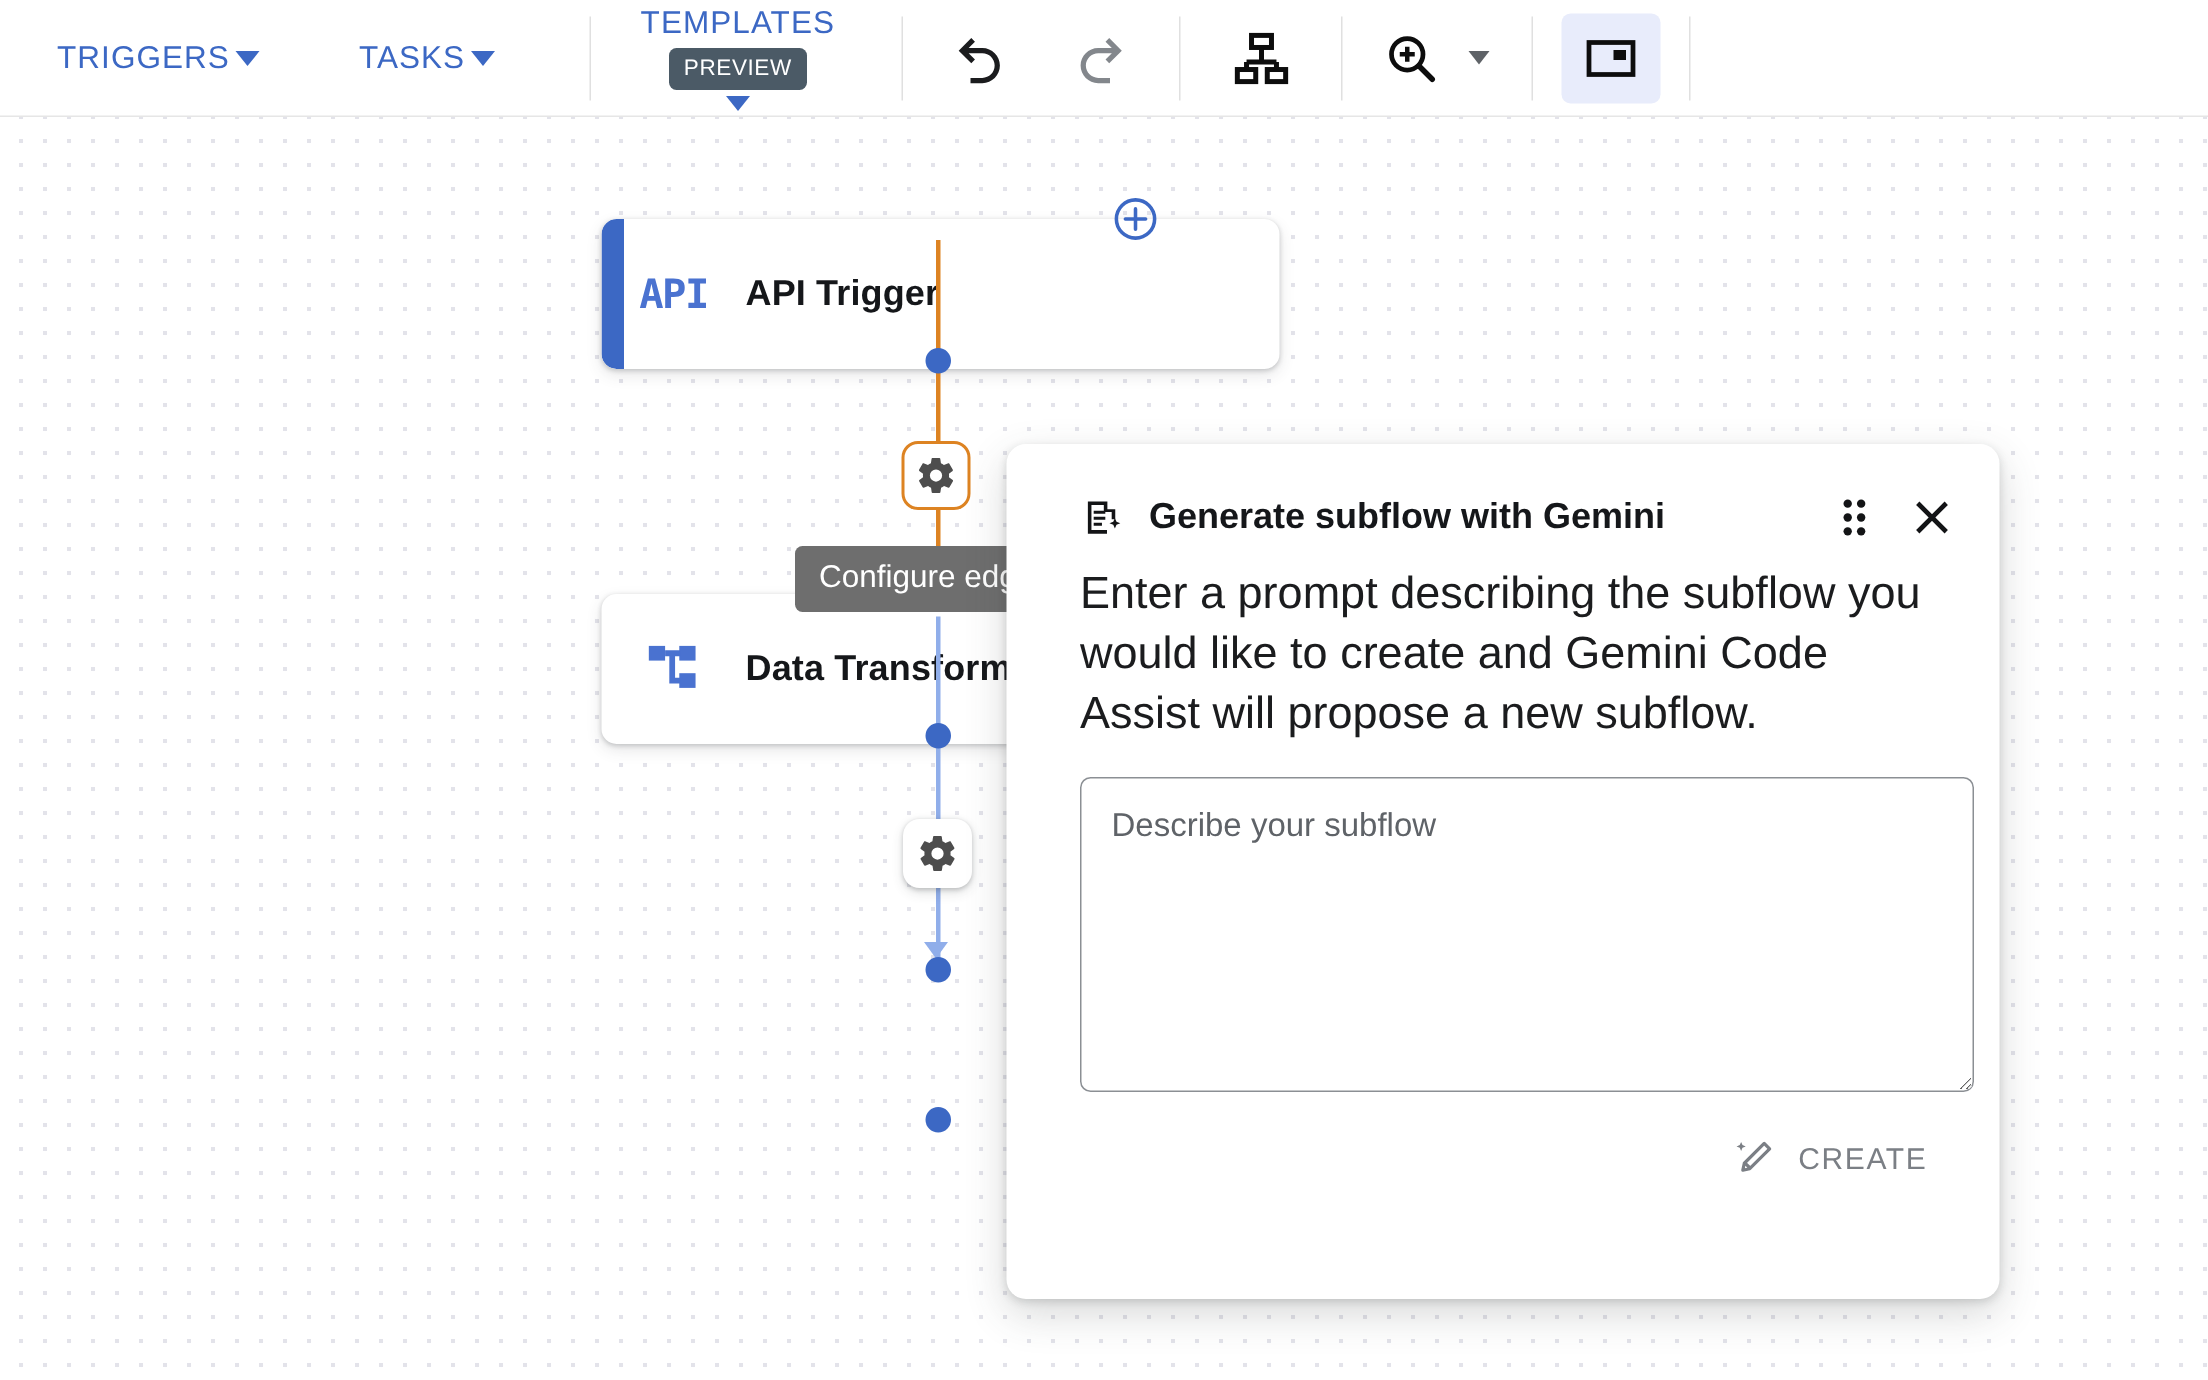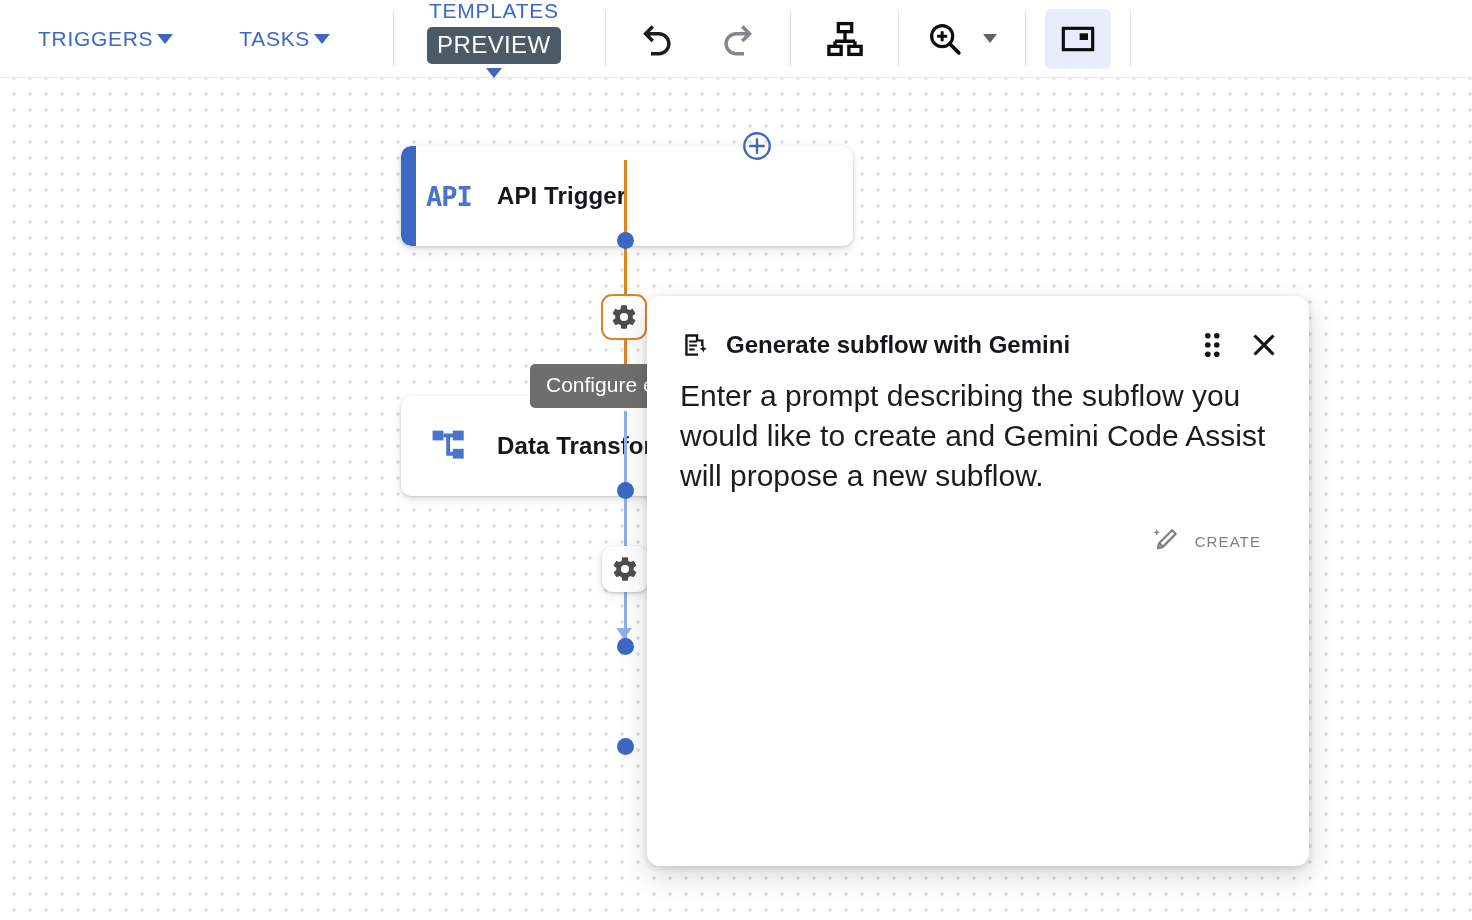--- a/index.html
+++ b/index.html
@@ -49,21 +49,21 @@
   }
   .tb-divider {
     width: 1px;
     height: 56px;
     background: #e0e0e0;
     flex: 0 0 1px;
   }
   .preview-chip {
     background: #4b5a66;
     color: #ffffff;
-    font-size: 24px;
+    font-size: 15px;
     font-weight: 500;
     letter-spacing: 0.4px;
     padding: 6px 10px 7px 10px;
     border-radius: 5px;
     line-height: 1;
   }
   .tb-iconbtn {
     width: 54px; height: 54px;
     display: flex;
     align-items: center;
@@ -191,26 +191,27 @@
     font-size: 21px;
     padding: 9px 16px 11px 16px;
     border-radius: 5px;
     z-index: 30;
     white-space: nowrap;
   }
 
   
   #gemini-dialog {
     position: absolute;
-    left: 647px; top: 296px;
+    left: 671px; top: 296px;
     width: 662px; height: 570px;
     background: #ffffff;
     border-radius: 13px;
     box-shadow: 0 2px 6px rgba(60,64,67,0.18), 0 10px 28px rgba(60,64,67,0.20);
     z-index: 40;
+    padding-left: 16px;
   }
   #dlg-header {
     display: flex;
     align-items: center;
     padding: 34px 30px 0 33px;
   }
   #dlg-title {
     font-size: 24px;
     font-weight: bold;
     color: #15171a;
@@ -257,21 +258,21 @@
     display: flex;
     align-items: center;
     gap: 14px;
     background: transparent;
     border: none;
     cursor: pointer;
     padding: 8px 8px;
   }
   #create-label {
     color: #7b7f85;
-    font-size: 15px;
+    font-size: 20px;
     font-weight: 500;
     letter-spacing: 1.1px;
   }
 </style>
 </head>
 <body>
 
 <div id="toolbar">
 
   <div class="tb-menu" style="margin-left:38px;">
@@ -421,20 +422,23 @@
       <span class="hdr-icon">
         <svg width="30" height="30" viewBox="0 0 24 24">
           <path d="M4.4 4.4l15.2 15.2M19.6 4.4L4.4 19.6" stroke="#131416" stroke-width="2.5"></path>
         </svg>
       </span>
     </span>
   </div>
 
   <div id="dlg-desc">Enter a prompt describing the subflow you would like to create and Gemini Code Assist will propose a new subflow.</div>
 
+  <div id="dlg-textarea-wrap">
+    <textarea id="dlg-textarea" placeholder="Describe your subflow" style=""></textarea>
+  </div>
 
   <div id="dlg-footer">
     <button id="create-btn">
       <svg width="30" height="30" viewBox="0 0 24 24">
         <path d="M4.6 2.6l.73 1.72 1.74.72-1.74.73-.73 1.73-.72-1.73-1.74-.73 1.74-.72z" fill="#7b7f85"></path>
         <path d="M16.9 3.4l2.9 2.9-10.6 10.6-3.7.8.8-3.7zM7.1 14.3l2.1 2.1" stroke="#7b7f85" stroke-width="1.7" fill="none" stroke-linejoin="round"></path>
       </svg>
       <span id="create-label">CREATE</span>
     </button>
   </div>

